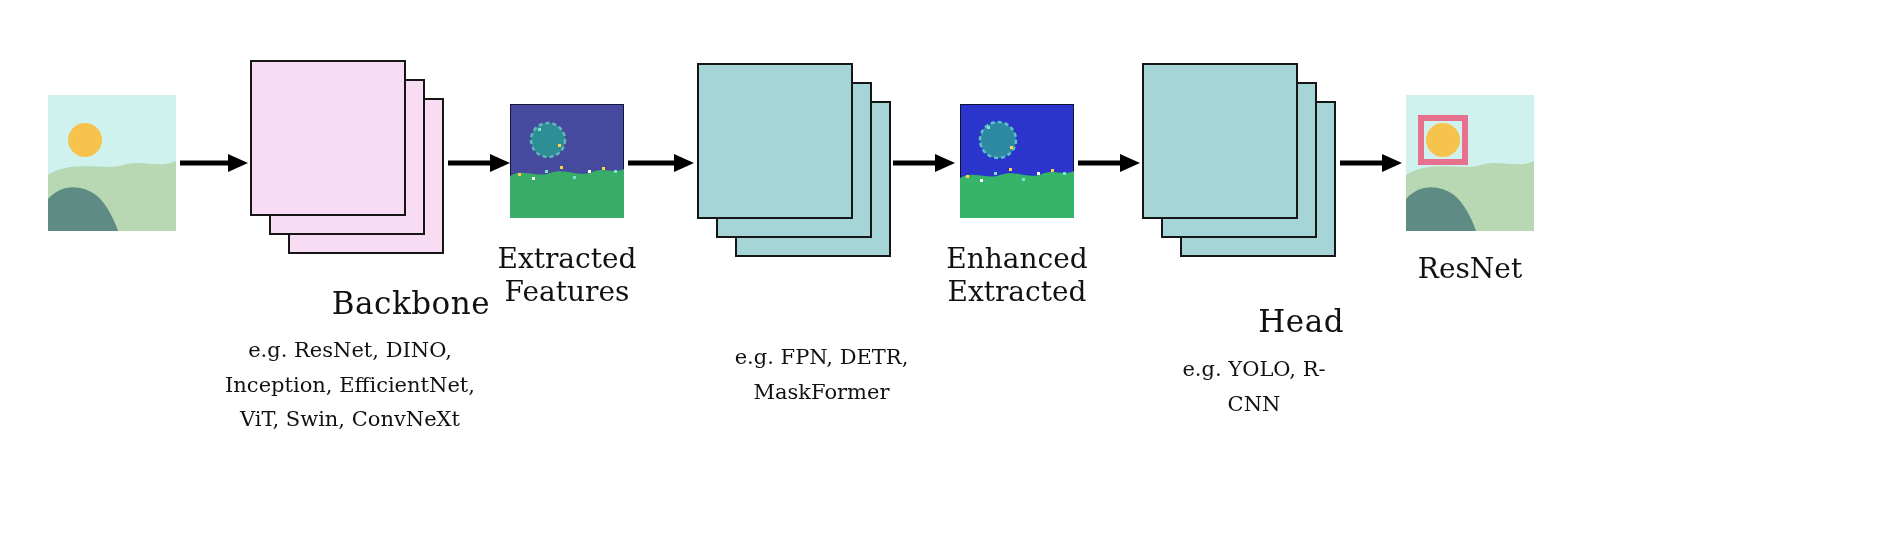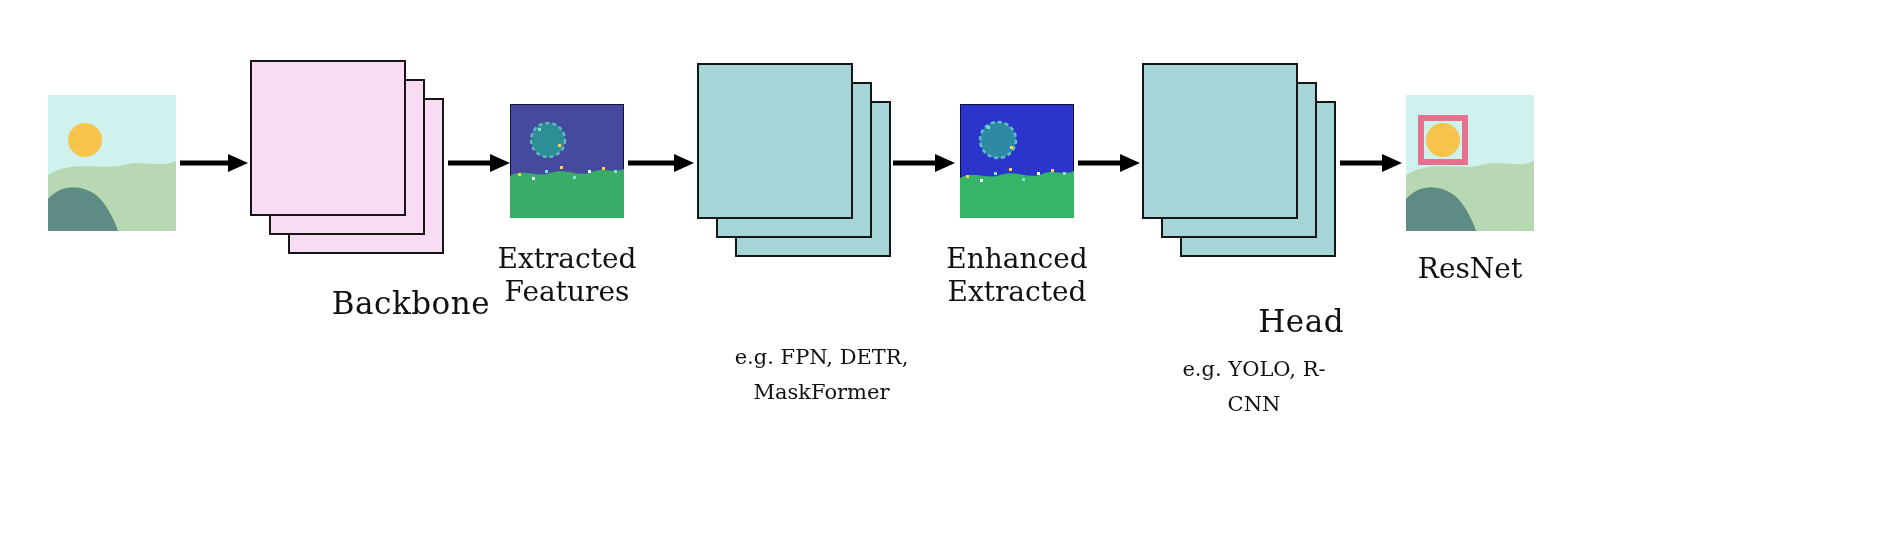--- a/index.html
+++ b/index.html
@@ -40,20 +40,21 @@
       <polygon points="48,2 68,11 48,20" fill="#000000"></polygon>
     </svg>
   </div>
 
   <div class="stack" style="left:250px; top:60px;">
     <div class="sq back" style="background-color: rgb(248, 220, 244);"></div>
     <div class="sq mid" style="background-color: rgb(248, 220, 244);"></div>
     <div class="sq front" style="background-color: rgb(248, 220, 244);"></div>
   </div>
   <div class="stage-label" style="left:210px; top:285px; width:280px;">Backbone</div>
+  <div class="stage-sub" style="left:225px; top:333px; width:250px;">e.g. ResNet, DINO, Inception, EfficientNet, ViT, Swin, ConvNeXt</div>
 
   <div class="abs" style="left:448px; top:152px;">
     <svg width="62" height="22" viewBox="0 0 62 22">
       <line x1="0" y1="11" x2="44" y2="11" stroke-width="5" stroke="#000000"></line>
       <polygon points="42,2 62,11 42,20" fill="#000000"></polygon>
     </svg>
   </div>
 
   <div class="abs" style="left:510px; top:104px;">
     <svg width="114" height="114" viewBox="0 0 114 114">

